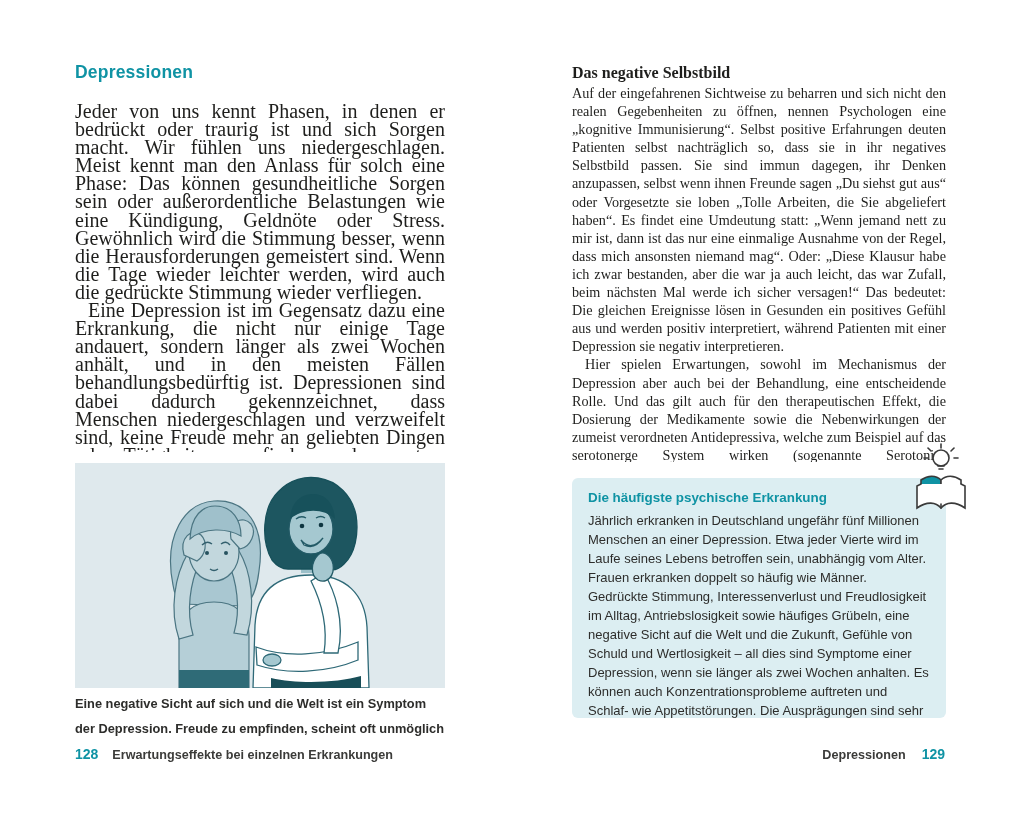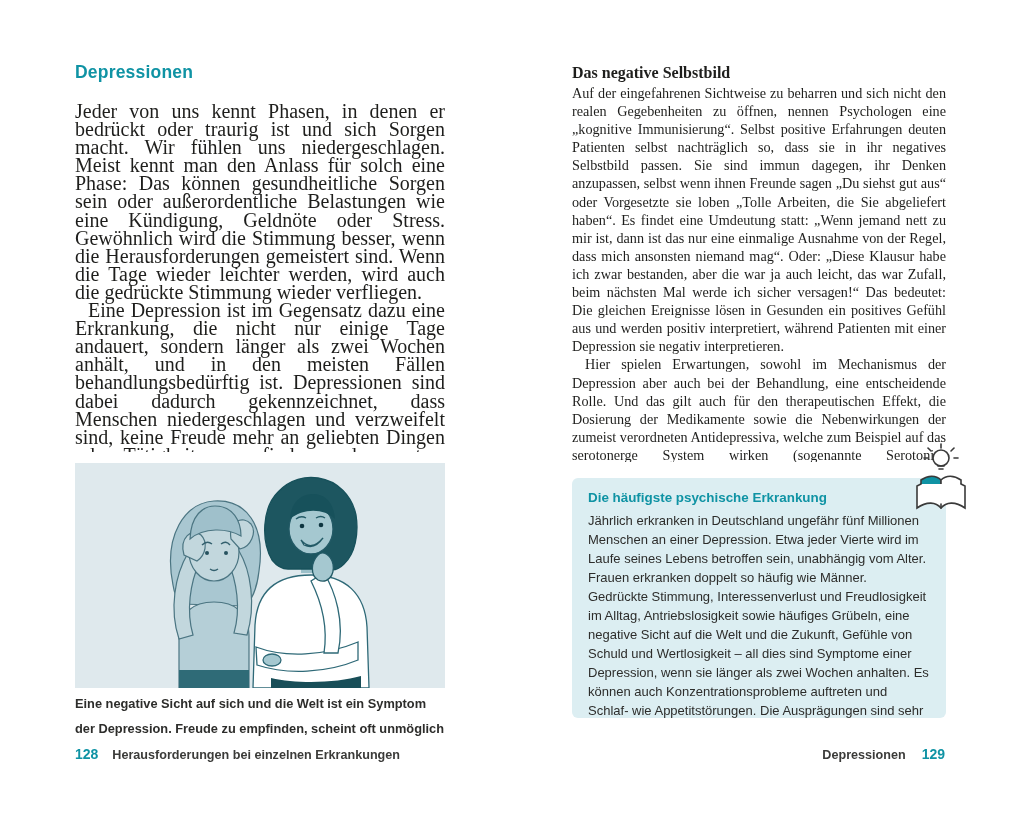--- a/index.html
+++ b/index.html
@@ -141,21 +141,21 @@
           <path d="M226 77 Q236 89 248 75 Q240 87 229 82 Z" fill="#ffffff" stroke="#235a66"></path>
 
           <path d="M243 92 C236 99 235 112 243 117 C252 121 260 113 258 101 C256 92 248 87 243 92 Z" fill="#a5c8d0" stroke="#235a66"></path>
         </g>
       </svg>
     </figure>
 
     <p class="caption">Eine negative Sicht auf sich und die Welt ist ein Symptom der Depression. Freude zu empfinden, scheint oft unmöglich</p>
 
     <footer class="footer footer-left">
-      <span class="page-num">128</span><span>Herausforderungen bei einzelnen Erkrankungen</span>
+      <span class="page-num">128</span><span>Erwartungseffekte bei einzelnen Erkrankungen</span>
     </footer>
   </section>
 
   <section class="right-page">
 
     <h2 class="subheading">Das negative Selbstbild</h2>
 
     <div class="right-body">
       <p>Auf der eingefahrenen Sichtweise zu beharren und sich nicht den realen Gegebenheiten zu öffnen, nennen Psychologen eine „kognitive Immunisierung“. Selbst positive Erfahrungen deuten Patienten selbst nachträglich so, dass sie in ihr negatives Selbstbild passen. Sie sind immun dagegen, ihr Denken anzupassen, selbst wenn ihnen Freunde sagen „Du siehst gut aus“ oder Vorgesetzte sie loben „Tolle Arbeiten, die Sie abgeliefert haben“. Es findet eine Umdeutung statt: „Wenn jemand nett zu mir ist, dann ist das nur eine einmalige Ausnahme von der Regel, dass mich ansonsten niemand mag“. Oder: „Diese Klausur habe ich zwar bestanden, aber die war ja auch leicht, das war Zufall, beim nächsten Mal werde ich sicher versagen!“ Das bedeutet: Die gleichen Ereignisse lösen in Gesunden ein positives Gefühl aus und werden positiv interpretiert, während Patienten mit einer Depression sie negativ interpretieren.</p>
       <p class="para-indent">Hier spielen Erwartungen, sowohl im Mechanismus der Depression aber auch bei der Behandlung, eine entscheidende Rolle. Und das gilt auch für den therapeutischen Effekt, die Dosierung der Medikamente sowie die Nebenwirkungen der zumeist verordneten Antidepressiva, welche zum Beispiel auf das serotonerge System wirken (sogenannte Serotonin-Wiederaufnahmehemmer).</p>

